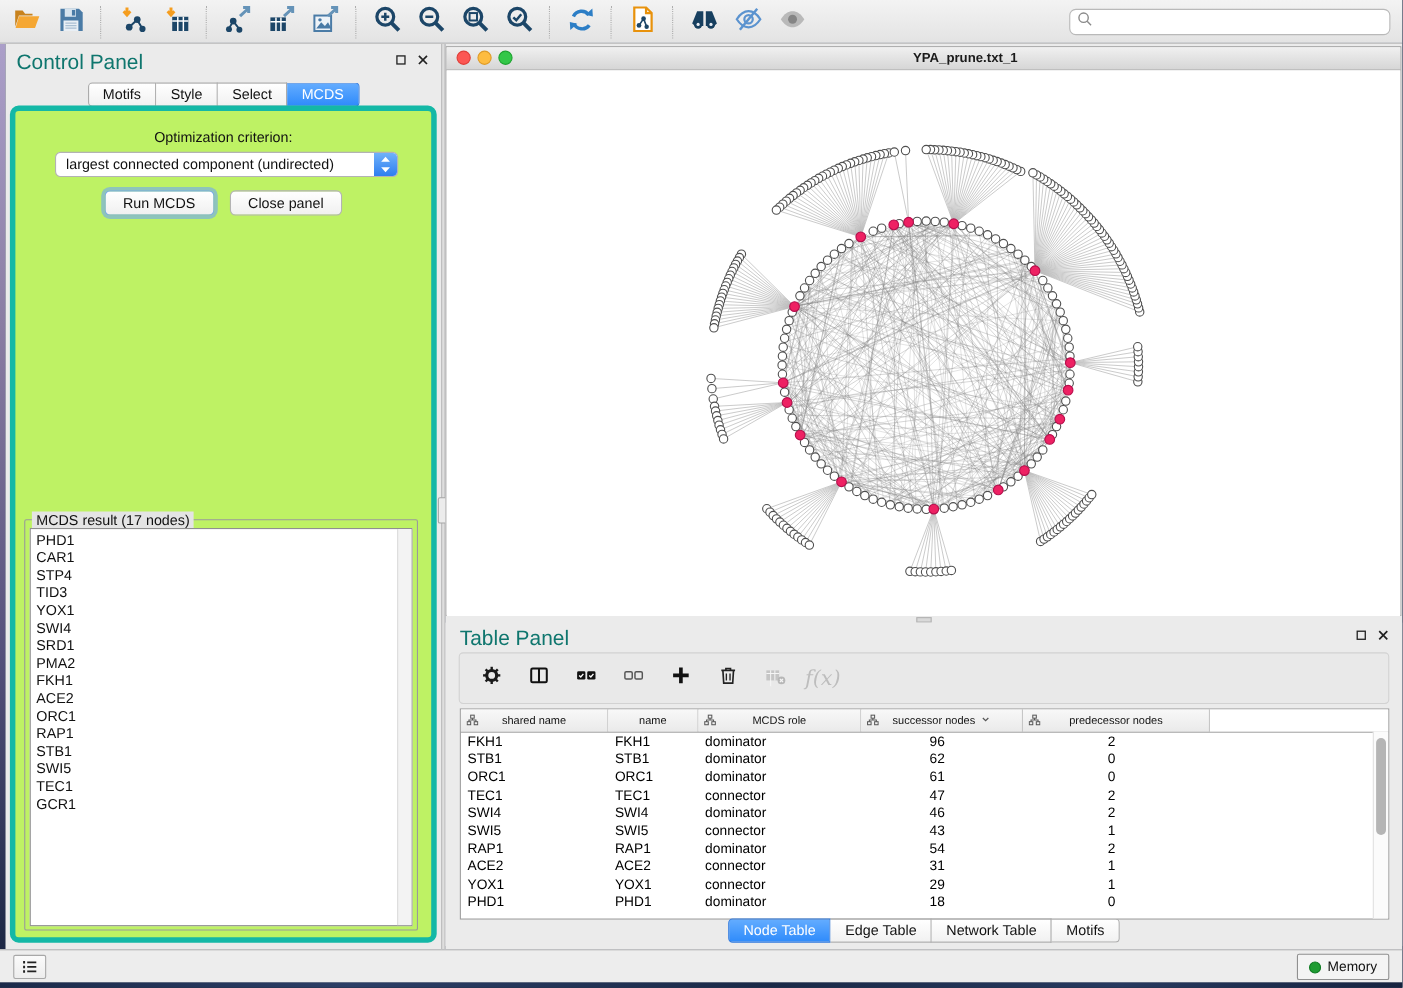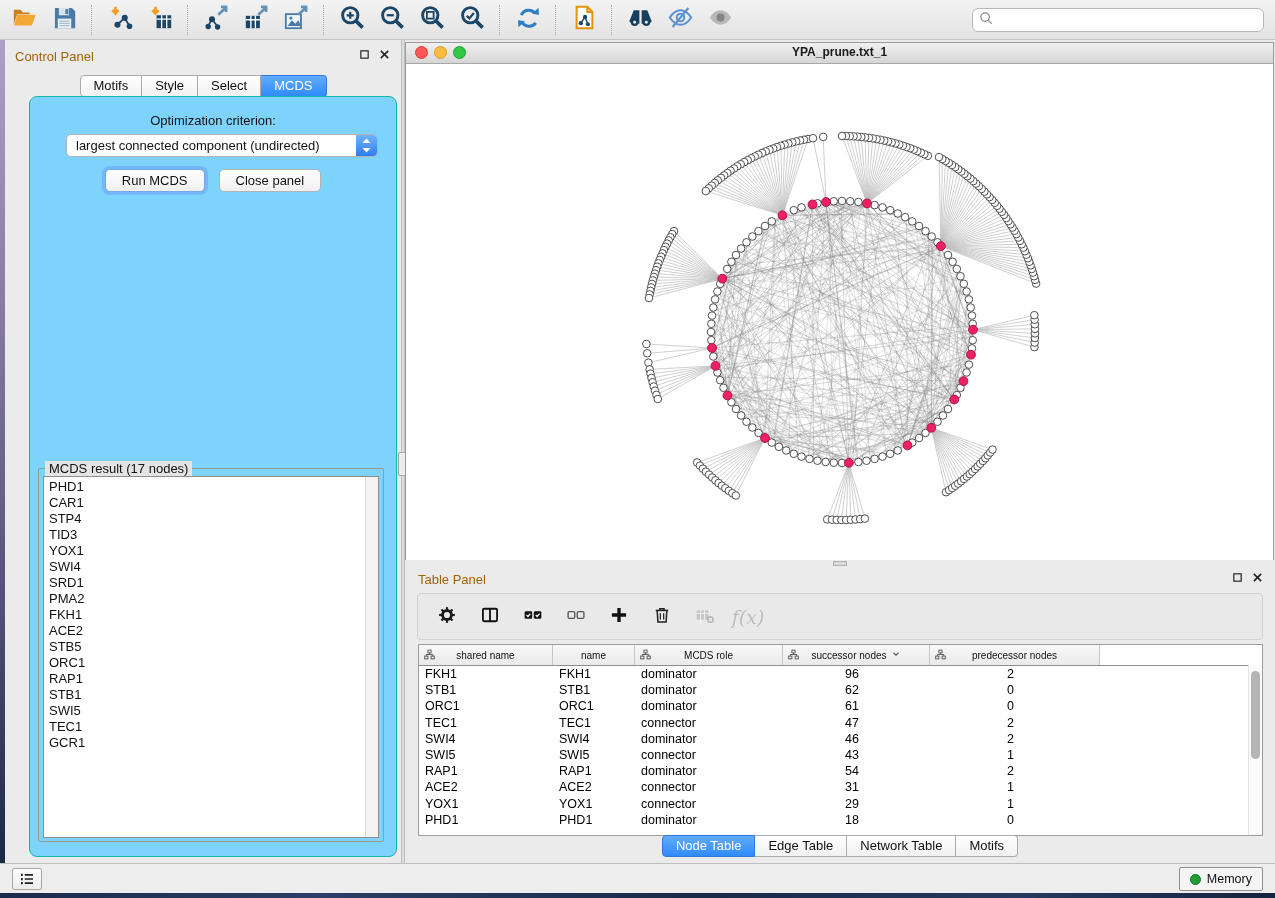--- a/index.html
+++ b/index.html
@@ -10,50 +10,50 @@
   .tb-btn{width:40px;height:34px;display:flex;align-items:center;justify-content:center;border-radius:4px;}
   .tb-sep{width:1px;height:30px;border-left:1px dotted #adadad;margin:0 7px;}
   .tb-search{position:absolute;right:11px;top:8px;width:292px;height:24px;background:#fff;border:1px solid #b9b9b9;border-radius:6px;display:flex;align-items:center;padding-left:5px;box-sizing:border-box;}
   .tb-search input{border:none;outline:none;background:transparent;flex:1;font:13px "Liberation Sans",sans-serif;height:20px;}
   
   .wall-left{position:absolute;left:0;top:40px;width:5px;height:853px;background:linear-gradient(#ab9fc9,#8a7dา3 30%,#55517c 65%,#16233f);}
   .wall-bottom{position:absolute;left:0;top:893px;width:1275px;height:5px;background:linear-gradient(90deg,#1b2a4a,#2c3e66 25%,#1a2947 55%,#27395f 80%,#16233f);}
   
   .control-panel{position:absolute;left:5px;top:40px;width:396px;height:823px;background:#ebebeb;}
   .cp-header{position:absolute;top:7px;left:10px;right:10px;height:18px;}
-  .panel-title{font-size:13px;color:#a16207;}
+  .panel-title{font-size:19px;color:#0f766e;}
   .win-icons{position:absolute;right:0;top:1px;display:flex;gap:7px;}
   .win-icons .wi{width:13px;height:13px;display:flex;align-items:center;justify-content:center;}
   .seg-tabs{display:flex;justify-content:center;}
   .cp-tabs{position:absolute;top:35px;left:0;width:100%;}
   .seg-tab{height:20px;line-height:20px;padding:0 13px;font-size:13px;background:linear-gradient(#ffffff,#f1f1f1);border:1px solid #ababab;border-left:none;color:#111;}
   .seg-tab:first-child{border-left:1px solid #ababab;border-radius:4px 0 0 4px;}
   .seg-tab:last-child{border-radius:0 4px 4px 0;}
   .seg-tab.active{background:linear-gradient(#63acff,#2f8bfb);color:#fff;border-color:#2f7ae0;}
-  .cp-inner{position:absolute;top:56px;left:4px;right:4px;bottom:6px;background:#7dd3fc;border:1px solid #14b8a6;border-radius:8px;margin-left:20px;}
+  .cp-inner{position:absolute;top:56px;left:4px;right:4px;bottom:6px;background:#bef264;border:5px solid #14b8a6;border-radius:8px;}
   .opt-label{position:absolute;top:16px;width:100%;text-align:center;font-size:13px;color:#111;}
   .opt-select{position:absolute;top:37px;left:36px;width:312px;height:23px;background:#fff;border:1px solid #b3b3b3;border-radius:5px;box-sizing:border-box;}
   .opt-select .sel-text{position:absolute;left:9px;top:0;line-height:21px;font-size:13px;color:#111;}
   .sel-stepper{position:absolute;right:0px;top:0px;bottom:0px;width:21px;background:linear-gradient(#70b2fa,#2e7ef0);border-radius:0 4px 4px 0;display:flex;align-items:center;justify-content:center;}
   .btn-row{position:absolute;top:72px;width:100%;display:flex;justify-content:center;gap:14px;}
   .push-btn{height:23px;line-height:21px;padding:0 16px;font-size:13px;color:#111;background:linear-gradient(#ffffff,#f0f0f0);border:1px solid #b3b3b3;border-radius:5px;box-sizing:border-box;}
   .push-btn.focused{box-shadow:0 0 0 3px rgba(110,165,245,.6);border-color:#74a8ea;}
   .result-group{position:absolute;top:371px;left:8px;right:12px;height:372px;border:1px solid #9a9a9a;border-radius:2px;}
   .group-label{position:absolute;top:-8px;left:6px;background:#e4e4e4;padding:0 4px;font-size:13px;color:#111;}
   .listbox{position:absolute;top:7px;left:4px;right:4px;bottom:3px;background:#fff;border:1px solid #8f8f8f;}
   .scroll-track{position:absolute;top:0px;right:0px;bottom:0px;width:12px;background:#f3f3f3;border-left:1px solid #dcdcdc;}
   .list-items{position:absolute;top:2px;left:5px;right:17px;}
   .list-item{font-size:13px;line-height:16px;color:#111;}
   
   .v-splitter{position:absolute;left:401px;top:40px;width:4px;height:823px;background:#dedede;border-left:1px solid #bdbdbd;border-right:1px solid #bdbdbd;box-sizing:border-box;}
   .v-handle{position:absolute;top:412px;left:-4px;width:10px;height:22px;background:#ececec;border:1px solid #a5a5a5;border-radius:2px;}
   
   .right-area{position:absolute;left:405px;top:40px;width:870px;height:823px;background:#ebebeb;}
   .net-win{position:absolute;left:0;top:2px;width:869px;height:518px;border:1px solid #9c9c9c;background:#fff;box-sizing:border-box;}
-  .net-title{position:relative;height:20px;background:linear-gradient(#f0f0f0,#d6d6d6);border-bottom:1px solid #a8a8a8;}
+  .net-title{position:relative;height:20px;background:linear-gradient(#f0f0f0,#d6d6d6);border-bottom:1px solid #a8a8a8;padding-left:38px;}
   .lights{position:absolute;left:9px;top:3px;display:flex;gap:6px;}
   .light{width:13px;height:13px;border-radius:50%;box-sizing:border-box;}
   .light.red{background:#fc5753;border:1px solid #df3e38;}
   .light.yellow{background:#fdbc40;border:1px solid #de9b27;}
   .light.green{background:#33c748;border:1px solid #1da32f;}
   .net-title-text{position:absolute;width:100%;text-align:center;line-height:19px;font-size:12px;font-weight:700;color:#1a1a1a;}
   .net-canvas{position:relative;width:867px;height:496px;background:#fff;}
   .h-split-handle{position:absolute;left:428px;top:521px;width:14px;height:5px;background:#d9d9d9;border:1px solid #b2b2b2;box-sizing:border-box;}
   
   .table-panel{position:absolute;left:0;top:526px;width:870px;height:294px;background:#ebebeb;}
@@ -273,21 +273,20 @@
               <div class="list-item">PHD1</div>
               <div class="list-item">CAR1</div>
               <div class="list-item">STP4</div>
               <div class="list-item">TID3</div>
               <div class="list-item">YOX1</div>
               <div class="list-item">SWI4</div>
               <div class="list-item">SRD1</div>
               <div class="list-item">PMA2</div>
               <div class="list-item">FKH1</div>
               <div class="list-item">ACE2</div>
-              <div class="list-item">STB5</div>
               <div class="list-item">ORC1</div>
               <div class="list-item">RAP1</div>
               <div class="list-item">STB1</div>
               <div class="list-item">SWI5</div>
               <div class="list-item">TEC1</div>
               <div class="list-item">GCR1</div>
             </div>
           <div class="scroll-track"></div>
         </div>
       </div>

